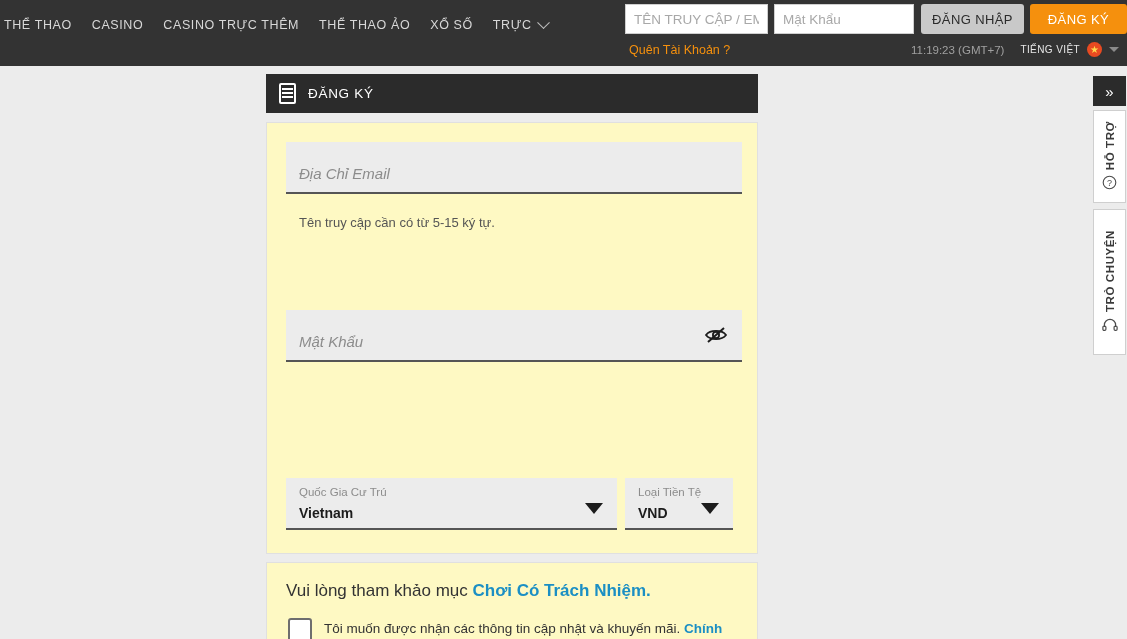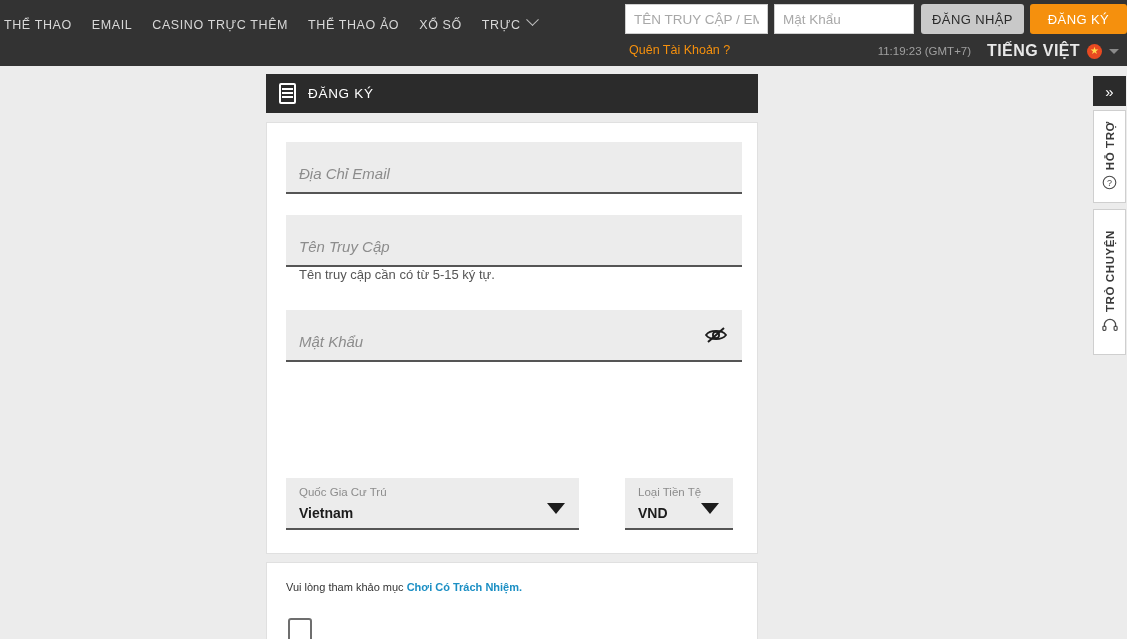--- a/index.html
+++ b/index.html
@@ -19,21 +19,21 @@
   .nav {
     position: absolute; left: 0; top: 18px;
     display: flex; align-items: center;
   }
   .nav-item {
     color: #d8d8d8;
     font-size: 12.5px;
     letter-spacing: .6px;
     padding: 0 10px;
     white-space: nowrap;
-    display: flex; align-items: flex-start;
+    display: flex; align-items: center;
     cursor: pointer;
   }
   .nav-item:first-child { padding-left: 4px; }
   .chev-down {
     display: inline-block;
     margin-left: 7px;
     width: 9px; height: 9px;
     border-right: 1.6px solid #bdbdbd;
     border-bottom: 1.6px solid #bdbdbd;
     transform: rotate(45deg) translate(-2px,-2px);
@@ -79,21 +79,21 @@
     position: absolute; right: 0; top: 42px;
     display: flex; align-items: center;
     width: 520px; justify-content: flex-end;
   }
   .forgot {
     position: absolute; left: 22px; top: 1px;
     color: #f5900d; font-size: 12.5px;
     text-decoration: none; cursor: pointer;
   }
   .clock { color: #a0a0a0; font-size: 11.5px; margin-right: 16px; }
-  .lang  { color: #e8e8e8; font-size: 16px; font-weight: bold; letter-spacing: .4px; }
+  .lang  { color: #e8e8e8; font-size: 10px; font-weight: normal; letter-spacing: .4px; }
   .flag {
     width: 15px; height: 15px; border-radius: 50%;
     background: #e84a21;
     margin-left: 7px;
     display: inline-flex; align-items: center; justify-content: center;
     vertical-align: middle;
   }
   .star { color: #ffd84d; font-size: 10px; line-height: 1; }
   .lang-chev {
     display: inline-block; margin-left: 7px;
@@ -123,21 +123,21 @@
   }
   .form-header-title {
     color: #ffffff; font-size: 13.5px;
     letter-spacing: .7px; margin-left: 12px;
   }
 
   
   .card {
     position: absolute; left: 266px;
     width: 492px;
-    background: #ffffff;
+    background: #fef9c3;
     border: 1px solid #e0e0e0;
   }
   #card-fields { top: 122px; height: 432px; }
   #card-terms  { top: 562px; height: 90px; }
 
   .field {
     position: absolute; left: 19px;
     width: 456px;
   }
   .fld-box {
@@ -182,21 +182,21 @@
     position: absolute; right: 14px; bottom: 14px;
     width: 0; height: 0;
     border-left: 9px solid transparent;
     border-right: 9px solid transparent;
     border-top: 11px solid #1c1c1c;
   }
 
   
   .terms-line {
     position: absolute; left: 19px; top: 18px;
-    font-size: 11px; color: #333333;
+    font-size: 17px; color: #333333;
   }
   .link { color: #1b8fc4; font-weight: bold; text-decoration: none; cursor: pointer; }
   .checkbox {
     position: absolute; left: 21px; top: 55px;
     width: 24px; height: 24px;
     background: #ffffff;
     border: 2px solid #6e6e6e;
     border-radius: 3px;
     cursor: pointer;
   }
@@ -238,21 +238,21 @@
 </head>
 <body>
 
 <div class="topbar">
 
   <nav class="nav">
     <div class="nav-item">
       <span>THỂ THAO</span>
     </div>
     <div class="nav-item">
-      <span>EMAIL</span>
+      <span>CASINO</span>
     </div>
     <div class="nav-item">
       <span>CASINO TRỰC THÊM</span>
     </div>
     <div class="nav-item">
       <span>THỂ THAO ẢO</span>
     </div>
     <div class="nav-item">
       <span>XỔ SỐ</span>
     </div>
@@ -294,41 +294,38 @@
 
 <div class="card" id="card-fields">
 
   <div class="field" style="top:19px">
     <div class="fld-box">
       <span class="fld-ph">Địa Chỉ Email</span>
     </div>
   </div>
 
   <div class="field" style="top:92px">
-    <div class="fld-box">
-      <span class="fld-ph">Tên Truy Cập</span>
-    </div>
     <div class="hint">Tên truy cập cần có từ 5-15 ký tự.</div>
   </div>
 
   <div class="field" style="top:187px">
     <div class="fld-box">
       <span class="fld-ph">Mật Khẩu</span>
       <span class="eye">
         <svg width="24" height="16" viewBox="0 0 24 16">
           <path d="M2 8 C6 2.5, 18 2.5, 22 8 C18 13.5, 6 13.5, 2 8 Z" fill="none" stroke="#1c1c1c" stroke-width="1.8"></path>
           <circle cx="12" cy="8" r="3.1" fill="none" stroke="#1c1c1c" stroke-width="1.8"></circle>
           <line x1="4" y1="15" x2="20" y2="1" stroke="#1c1c1c" stroke-width="2"></line>
         </svg>
       </span>
     </div>
   </div>
 
 
-  <div class="field" style="top:355px; width:293px">
+  <div class="field" style="top:355px; width:331px">
     <div class="select-box">
       <span class="sel-label">Quốc Gia Cư Trú</span>
       <span class="sel-value">Vietnam</span>
       <i class="caret"></i>
     </div>
   </div>
 
   <div class="field" style="top:355px; left:358px; width:108px">
     <div class="select-box">
       <span class="sel-label">Loại Tiền Tệ</span>
@@ -338,20 +335,23 @@
   </div>
 </div>
 
 <div class="card" id="card-terms">
   <div class="terms-line">
     <span>Vui lòng tham khảo mục </span><a class="link">Chơi Có Trách Nhiệm.</a>
   </div>
 
   <div class="checkbox"></div>
 
+  <div class="promo-text">
+    <span>Tôi muốn được nhận các thông tin cập nhật và khuyến mãi. </span><a class="link">Chính</a>
+  </div>
 </div>
 
 <div class="side-collapse">
   <span>»</span>
 </div>
 
 <div class="side-tab" id="tab-support">
   <span class="side-label">HỖ TRỢ</span>
   <span class="side-ico">
     <svg width="15" height="15" viewBox="0 0 15 15">

